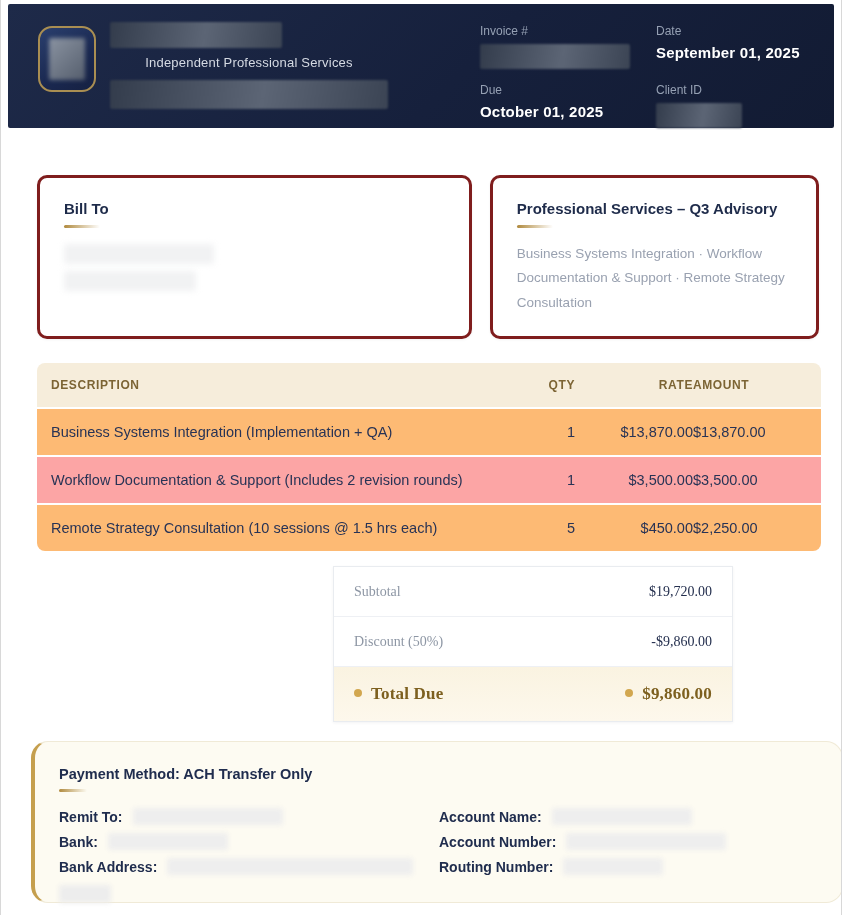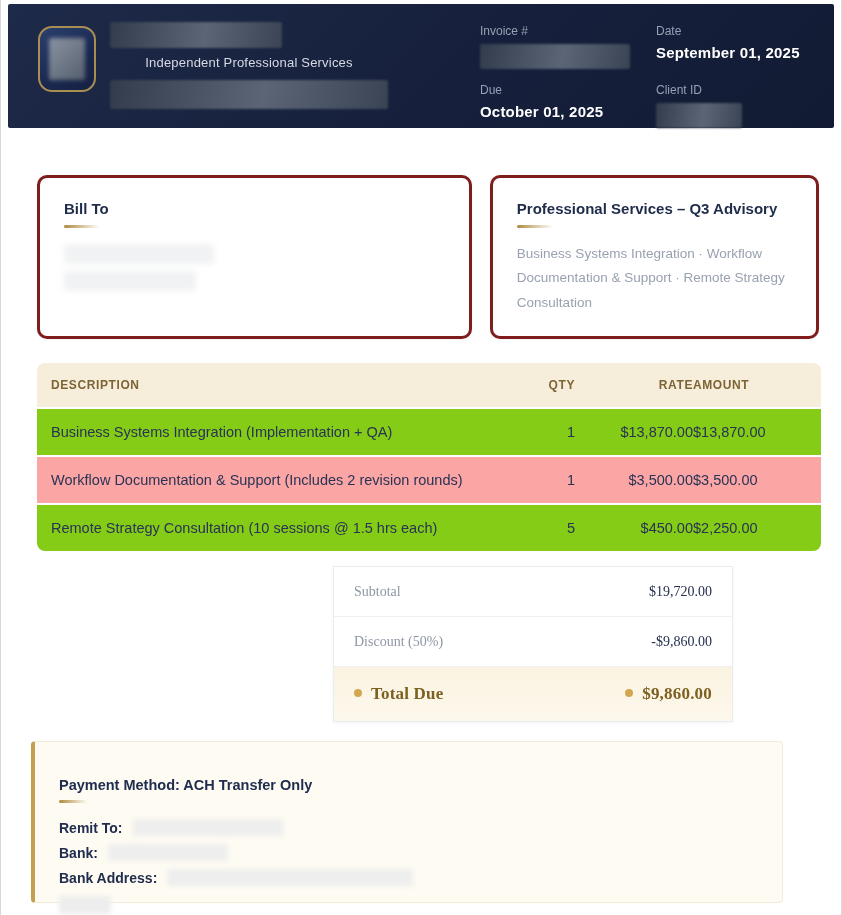--- a/index.html
+++ b/index.html
@@ -113,21 +113,21 @@
     letter-spacing:.05em;
   }
   .trow {
     display:flex;
     height:48px;
     align-items:center;
     color:#283355;
     font-size:14.5px;
     border-top:2px solid #ffffff;
   }
-  .trow.alt { background:#84cc16; }
+  .trow.alt { background:#fdba74; }
   .trow.plain { background:#fca5a5; }
   .col-desc { flex:1; padding-left:14px; }
   .col-qty  { width:72px;  text-align:right; }
   .col-rate { width:118px; text-align:right; }
   .col-amt  { width:128px; padding-right:16px; }
 
   
   .totals-card {
     margin:15px 22px 0 332px;
     width:400px;
@@ -168,27 +168,27 @@
   .total-due-label, .total-due-value {
     color:#7d601f;
     font-size:17px;
     font-weight:bold;
     letter-spacing:.2px;
   }
 
   
   .payment-card {
     margin:19px 22px 0 30px;
-    width:752px;
+    width:812px;
     height:162px;
     background:#fdfbf2;
     border:1px solid #f0ead7;
     border-left:4px solid #c59f4e;
-    border-radius:4px;
-    padding:35px 24px;
+    border-radius:17px;
+    padding:24px 24px;
   }
   .payment-title { color:#202d4e; font-size:14.5px; font-weight:bold; }
   .payment-rule {
     width:28px; height:3px; border-radius:2px;
     margin-top:7px; margin-bottom:12px;
     background:linear-gradient(90deg,#b08a3e,rgba(176,138,62,0));
   }
   .payment-grid {
     display:grid;
     grid-template-columns:380px 1fr;
@@ -302,14 +302,28 @@
       <div class="pay-line">
         <span class="pay-label">Bank:</span>
         <span class="pay-blur w120"></span>
       </div>
       <div class="pay-line">
         <span class="pay-label">Bank Address:</span>
         <span class="pay-blur w250"></span>
       </div>
       <div class="extra-blur"></div>
     </div>
+    <div>
+      <div class="pay-line">
+        <span class="pay-label">Account Name:</span>
+        <span class="pay-blur w140"></span>
+      </div>
+      <div class="pay-line">
+        <span class="pay-label">Account Number:</span>
+        <span class="pay-blur w160"></span>
+      </div>
+      <div class="pay-line">
+        <span class="pay-label">Routing Number:</span>
+        <span class="pay-blur w100"></span>
+      </div>
+    </div>
   </div>
 </div>
 
 </body></html>

